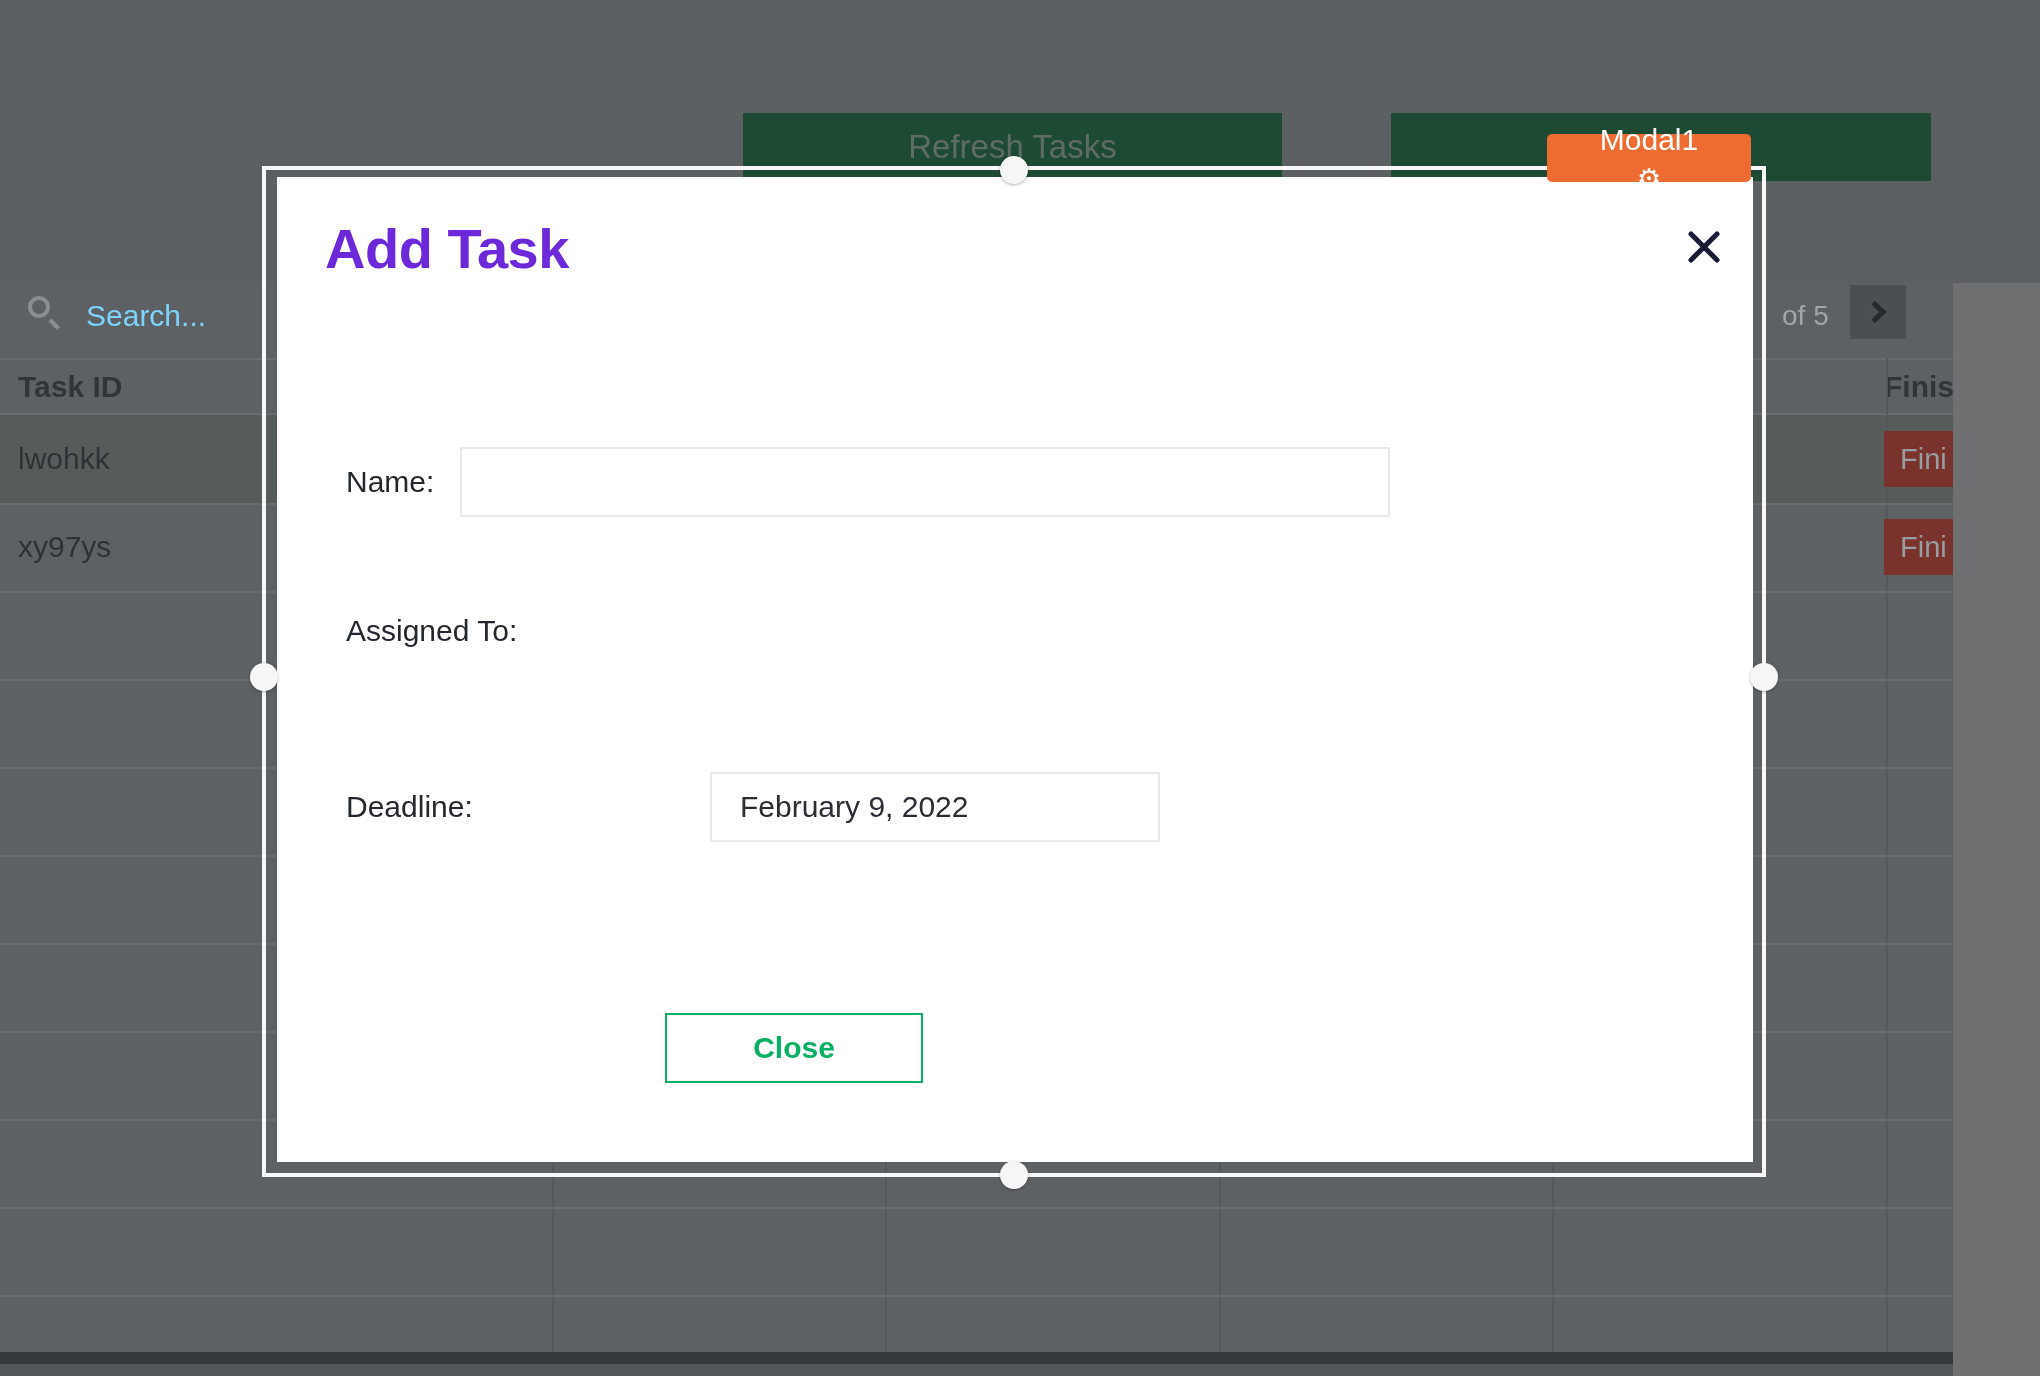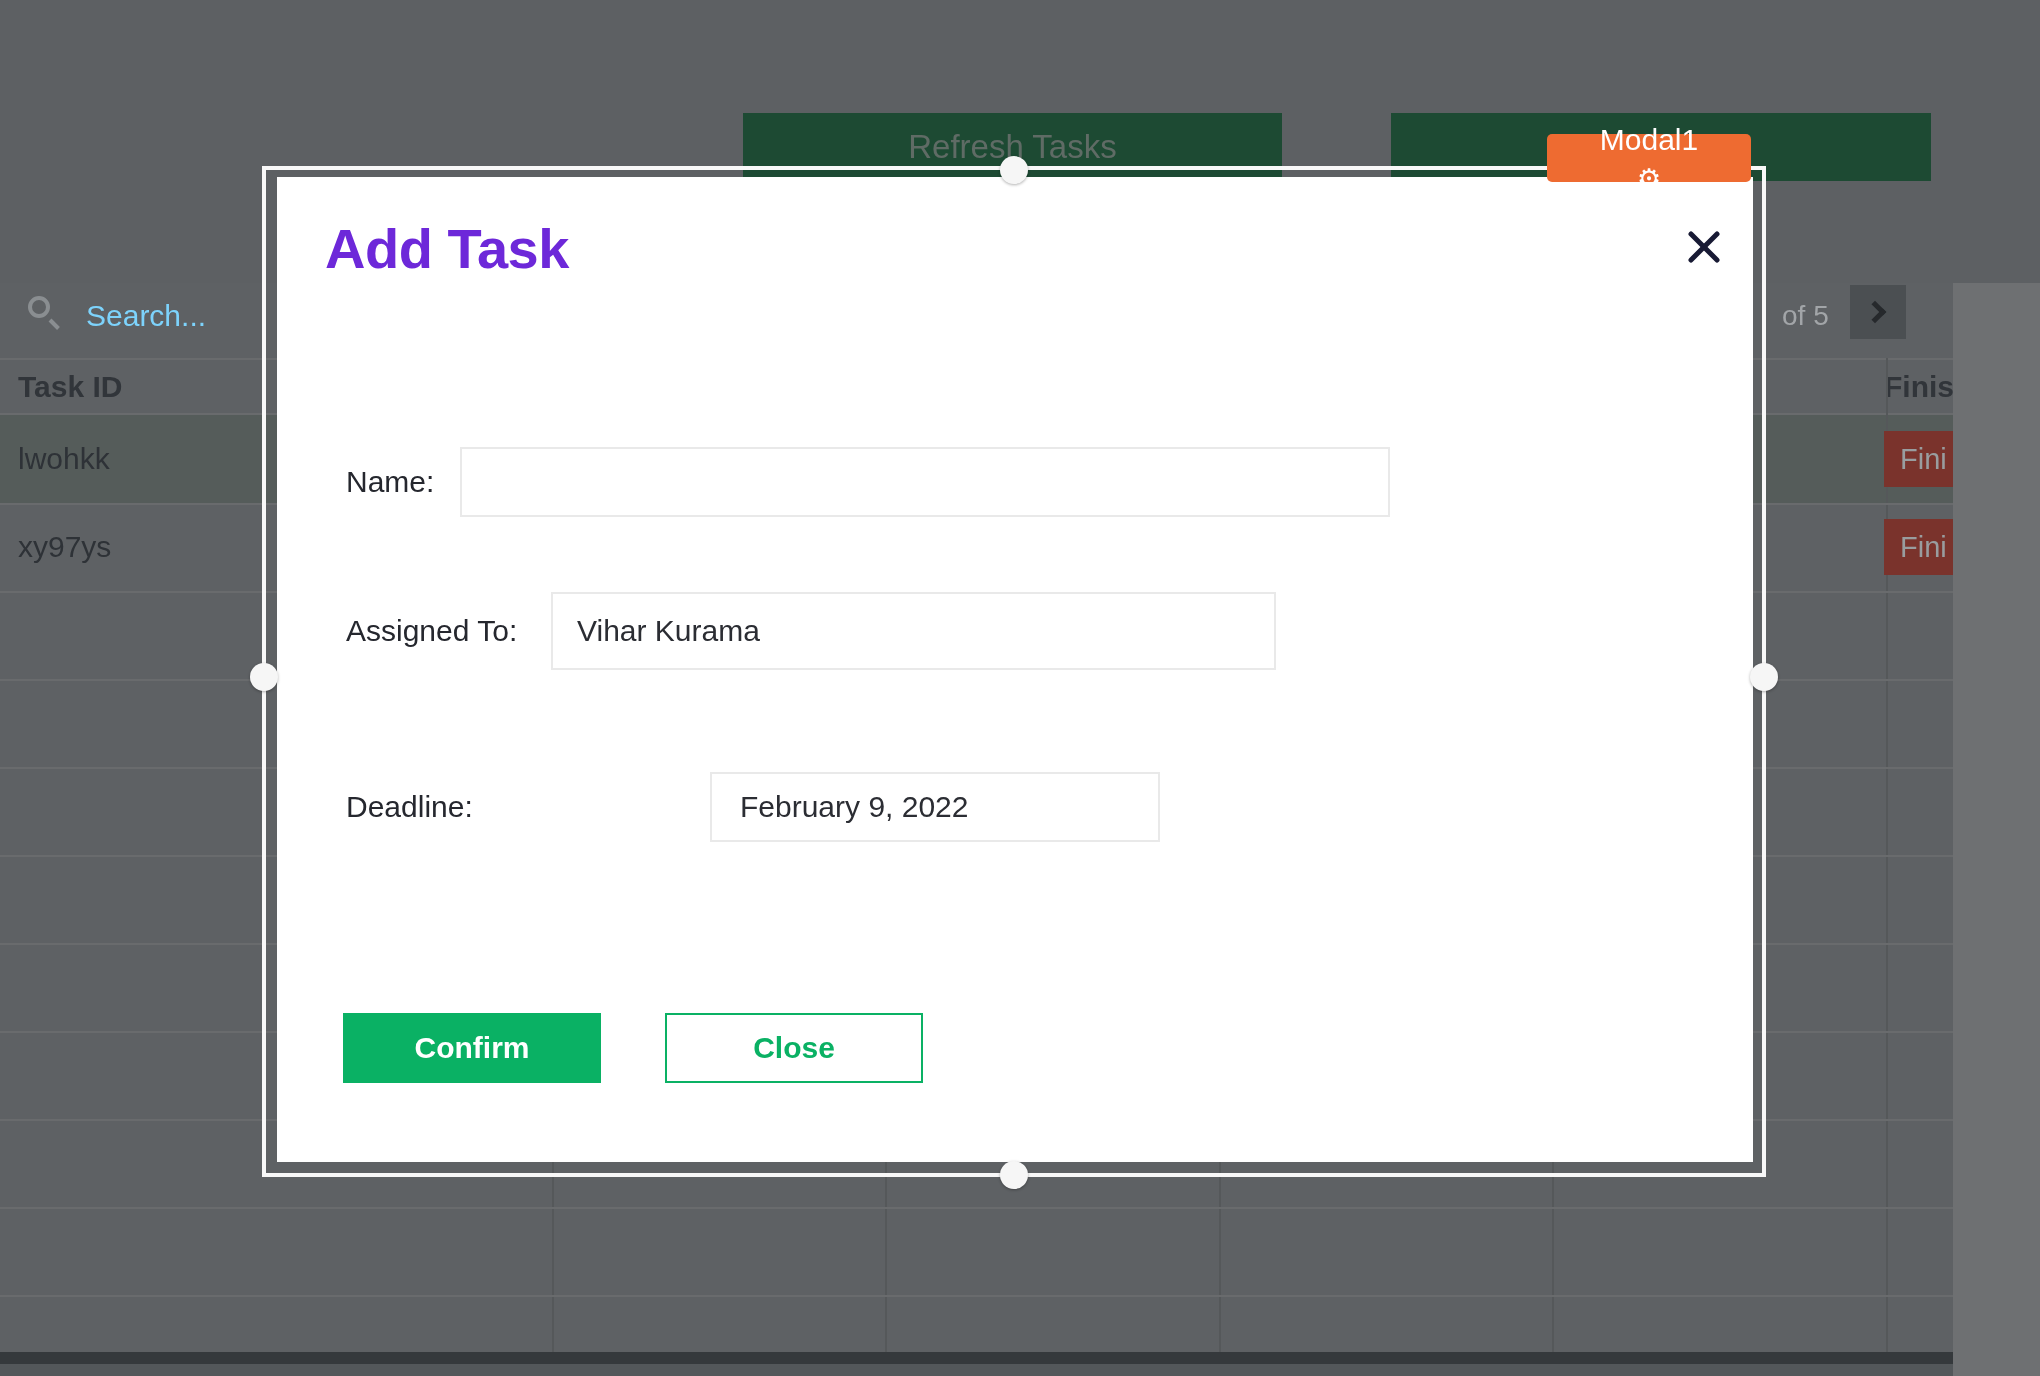--- a/index.html
+++ b/index.html
@@ -118,26 +118,24 @@
       <svg width="40" height="40" viewBox="0 0 40 40">
         <line x1="7" y1="7" x2="33" y2="33" stroke="#181A34" stroke-width="5" stroke-linecap="round"></line>
         <line x1="33" y1="7" x2="7" y2="33" stroke="#181A34" stroke-width="5" stroke-linecap="round"></line>
       </svg>
     </div>
 
     <div class="abs fld-label name-label">Name:</div>
     <div class="abs fld-box name-input"></div>
 
     <div class="abs fld-label assigned-label">Assigned To:</div>
-    <div class="abs fld-box assigned-input">Vihar Kurama</div>
 
     <div class="abs fld-label deadline-label">Deadline:</div>
     <div class="abs fld-box deadline-input">February 9, 2022</div>
 
-    <div class="abs btn btn-confirm">Confirm</div>
     <div class="abs btn btn-close">Close</div>
   </div>
 
   <div class="abs handle-dot" style="left:1000px;top:156px"></div>
   <div class="abs handle-dot" style="left:1000px;top:1161px"></div>
   <div class="abs handle-dot" style="left:250px;top:663px"></div>
   <div class="abs handle-dot" style="left:1750px;top:663px"></div>
 
   <div class="abs widget-badge">
     <span>Modal1</span>

